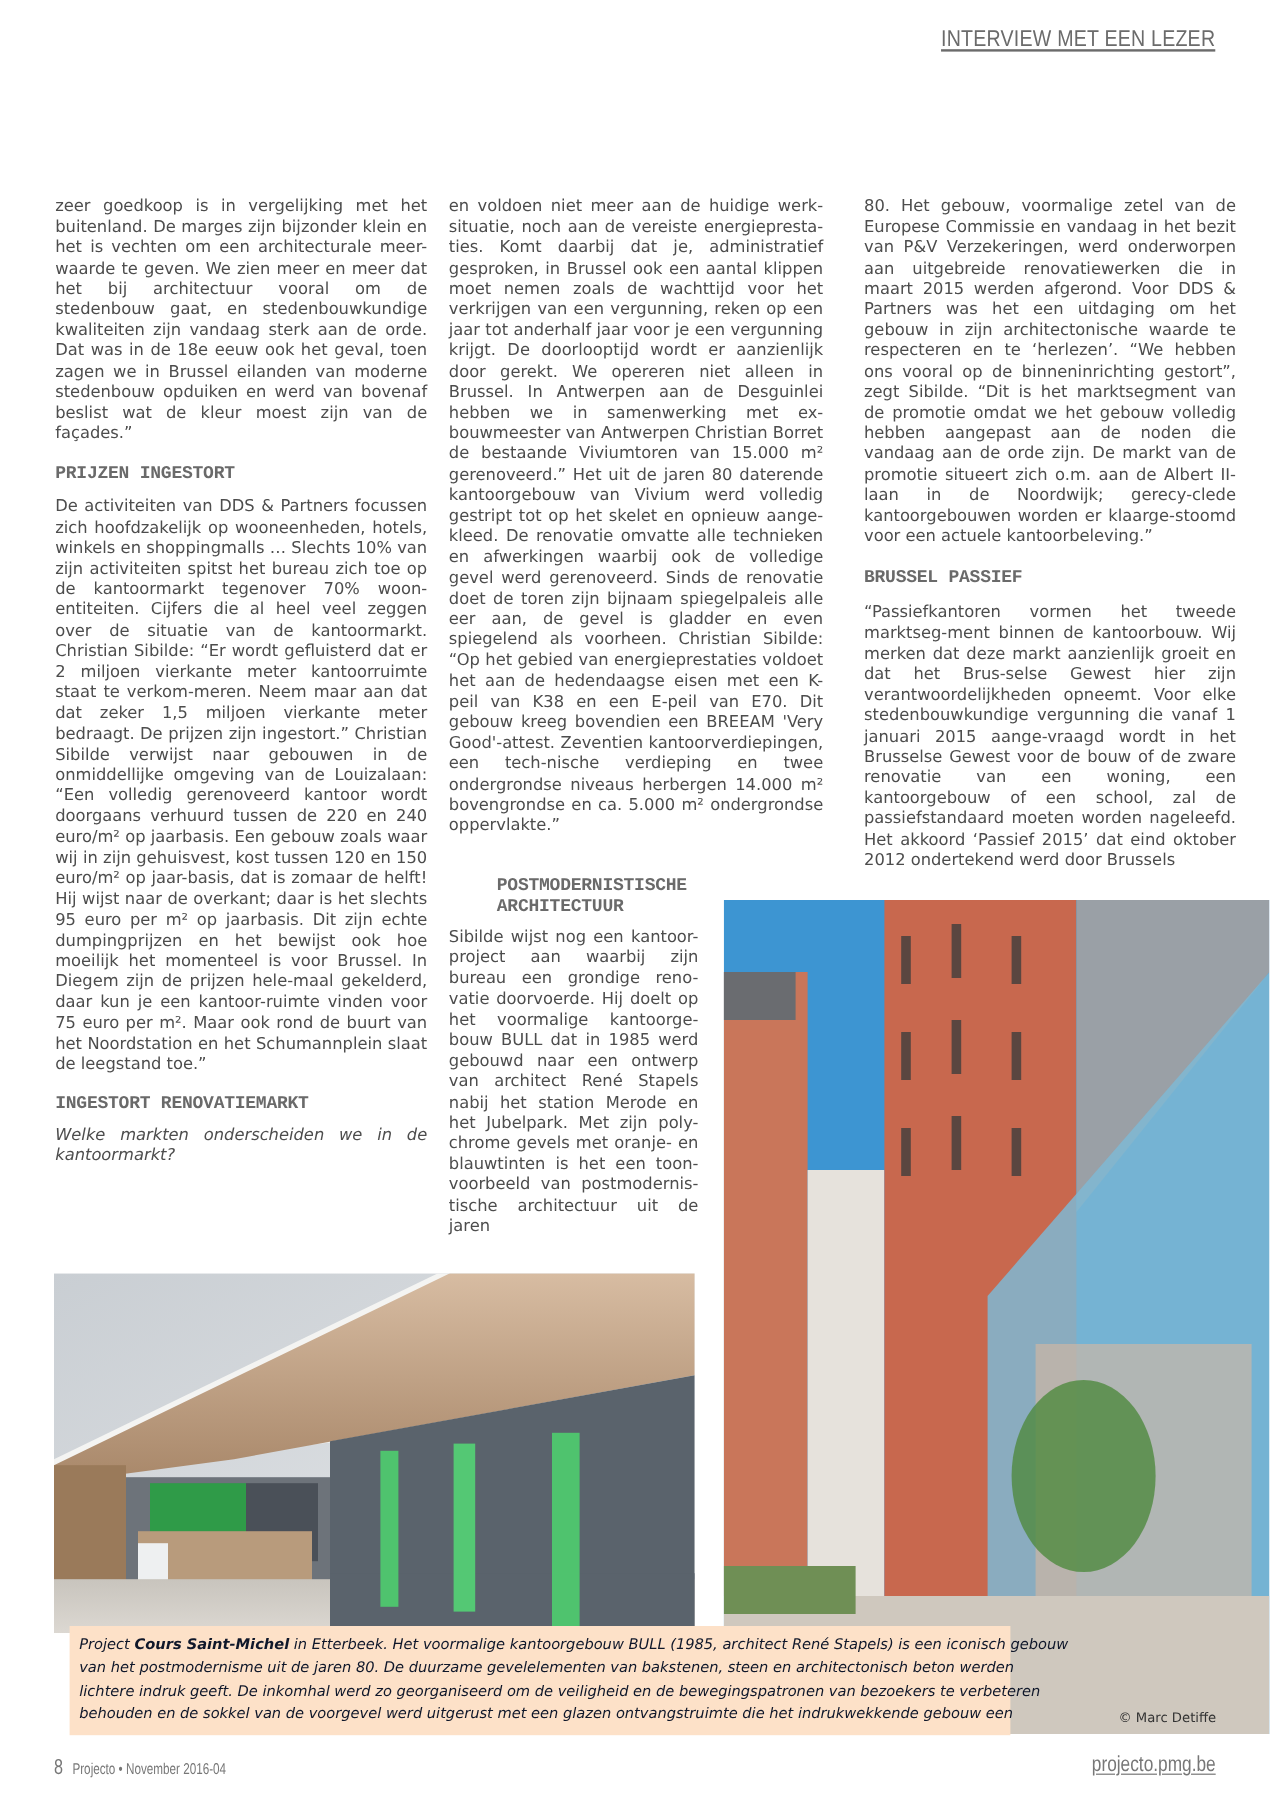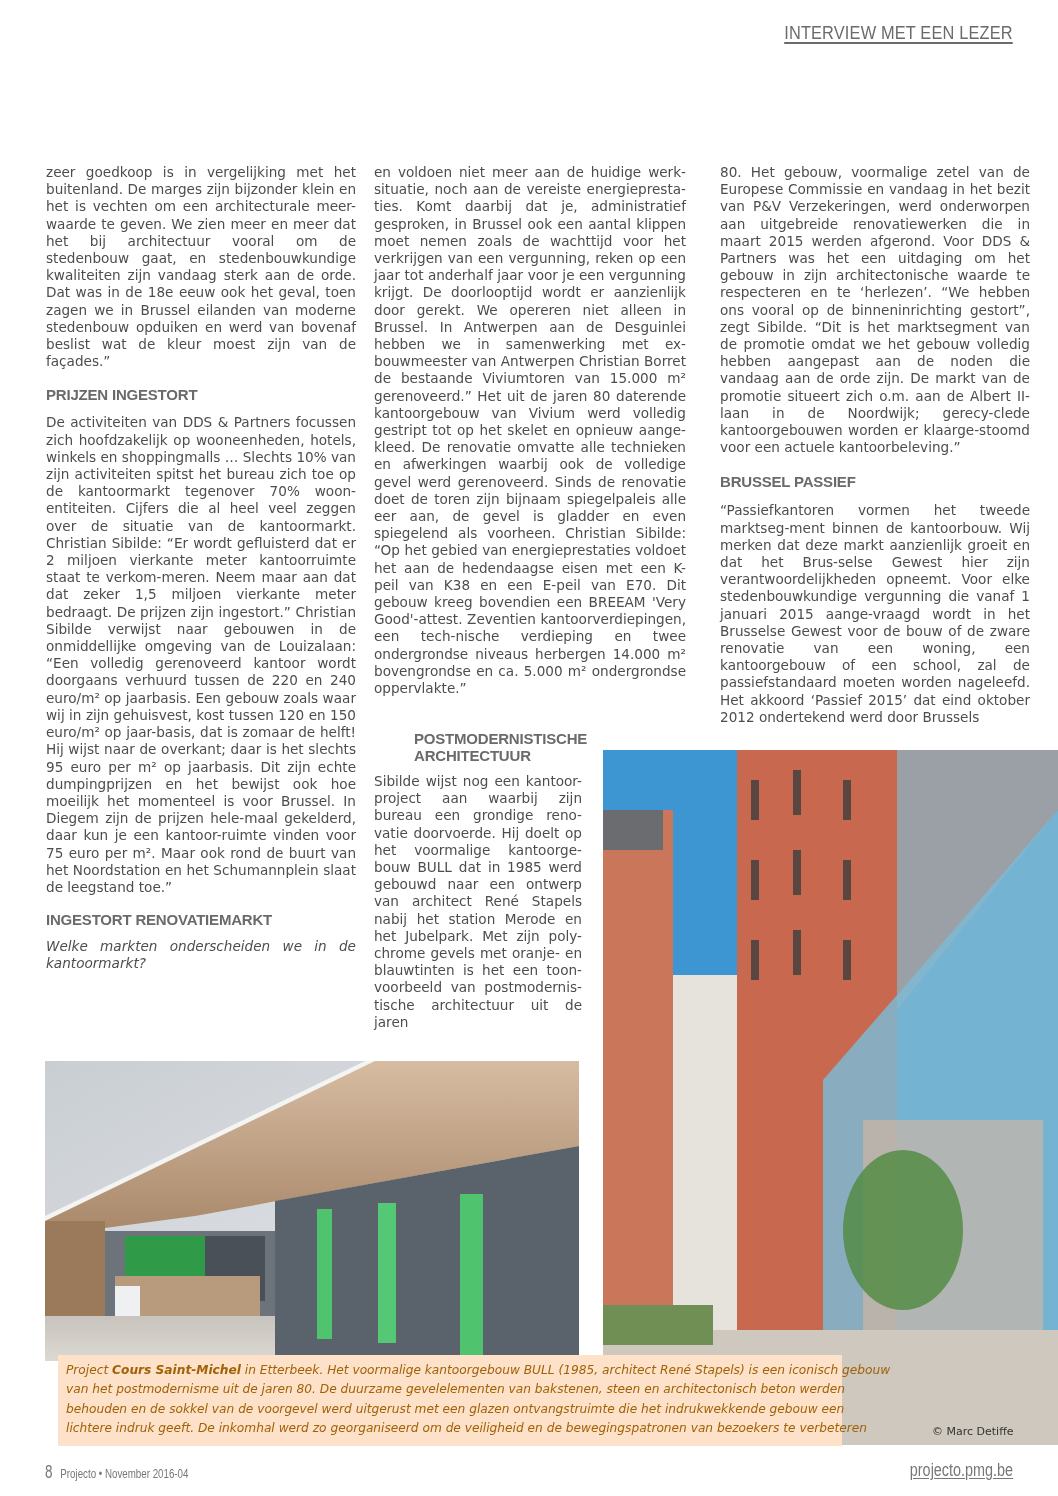--- a/index.html
+++ b/index.html
@@ -15,29 +15,29 @@
     font-size: 19px; letter-spacing: 0.2px; color: #6b6b6b;
     text-decoration: underline; text-decoration-thickness: 2px; text-underline-offset: 3px;
     transform: scaleX(0.86); transform-origin: right center;
   }
   .col {
     position: absolute; font-size: 13.6px; line-height: 17.2px; color: #4d4d4d;
     text-align: justify; hyphens: manual;
   }
   .col p { margin: 0; }
   .col h2 {
-    margin: 0; font-family: Liberation Sans, sans-serif; font-weight: bold;
+    margin: 0; font-family: Liberation Mono, monospace; font-weight: bold;
     font-size: 15px; line-height: 17px; color: #6a6a6a; letter-spacing: -0.2px;
   }
   .italic { font-style: italic; }
   .photo { position: absolute; overflow: hidden; }
   .caption {
     position: absolute; left: 58px; top: 1355px; width: 784px; height: 91px;
     background: #fde1c8; padding: 6px 8px 0 8px; box-sizing: border-box;
-    font-size: 12.2px; line-height: 19.4px; font-style: italic; color: #a16207;
+    font-size: 12.2px; line-height: 19.4px; font-style: italic; color: #0f172a;
     white-space: nowrap;
   }
   .caption b { font-weight: bold; }
   .credit {
     position: absolute; left: 932px; top: 1425px; font-size: 11px; color: #333;
   }
   .footer-left {
     position: absolute; left: 45px; top: 1462px; font-family: "Liberation Sans", sans-serif;
     color: #777; transform: scaleX(0.75); transform-origin: left center;
   }
@@ -133,22 +133,22 @@
     <rect x="260" y="370" width="180" height="240" fill="#d9b8a0" opacity="0.6"></rect>
     <ellipse cx="300" cy="480" rx="60" ry="80" fill="#4f8a3e" opacity="0.8"></ellipse>
     <rect x="0" y="580" width="455" height="115" fill="#cfc8be"></rect>
     <rect x="0" y="555" width="110" height="40" fill="#6f8f55"></rect>
   </svg>
 </div>
 
 <div class="caption">
   <div><span>Project </span><b>Cours Saint-Michel</b><span> in Etterbeek. Het voormalige kantoorgebouw BULL (1985, architect René Stapels) is een iconisch gebouw</span></div>
   <div>van het postmodernisme uit de jaren 80. De duurzame gevelelementen van bakstenen, steen en architectonisch beton werden</div>
+  <div>lichtere indruk geeft. De inkomhal werd zo georganiseerd om de veiligheid en de bewegingspatronen van bezoekers te verbeteren</div>
   <div>behouden en de sokkel van de voorgevel werd uitgerust met een glazen ontvangstruimte die het indrukwekkende gebouw een</div>
-  <div>lichtere indruk geeft. De inkomhal werd zo georganiseerd om de veiligheid en de bewegingspatronen van bezoekers te verbeteren</div>
 </div>
 <div class="credit">© Marc Detiffe</div>
 
 <div class="footer-left">
   <span class="num">8</span>
   <span class="meta">Projecto • November 2016-04</span>
 </div>
 <div class="footer-right">projecto.pmg.be</div>
 
 </body></html>

